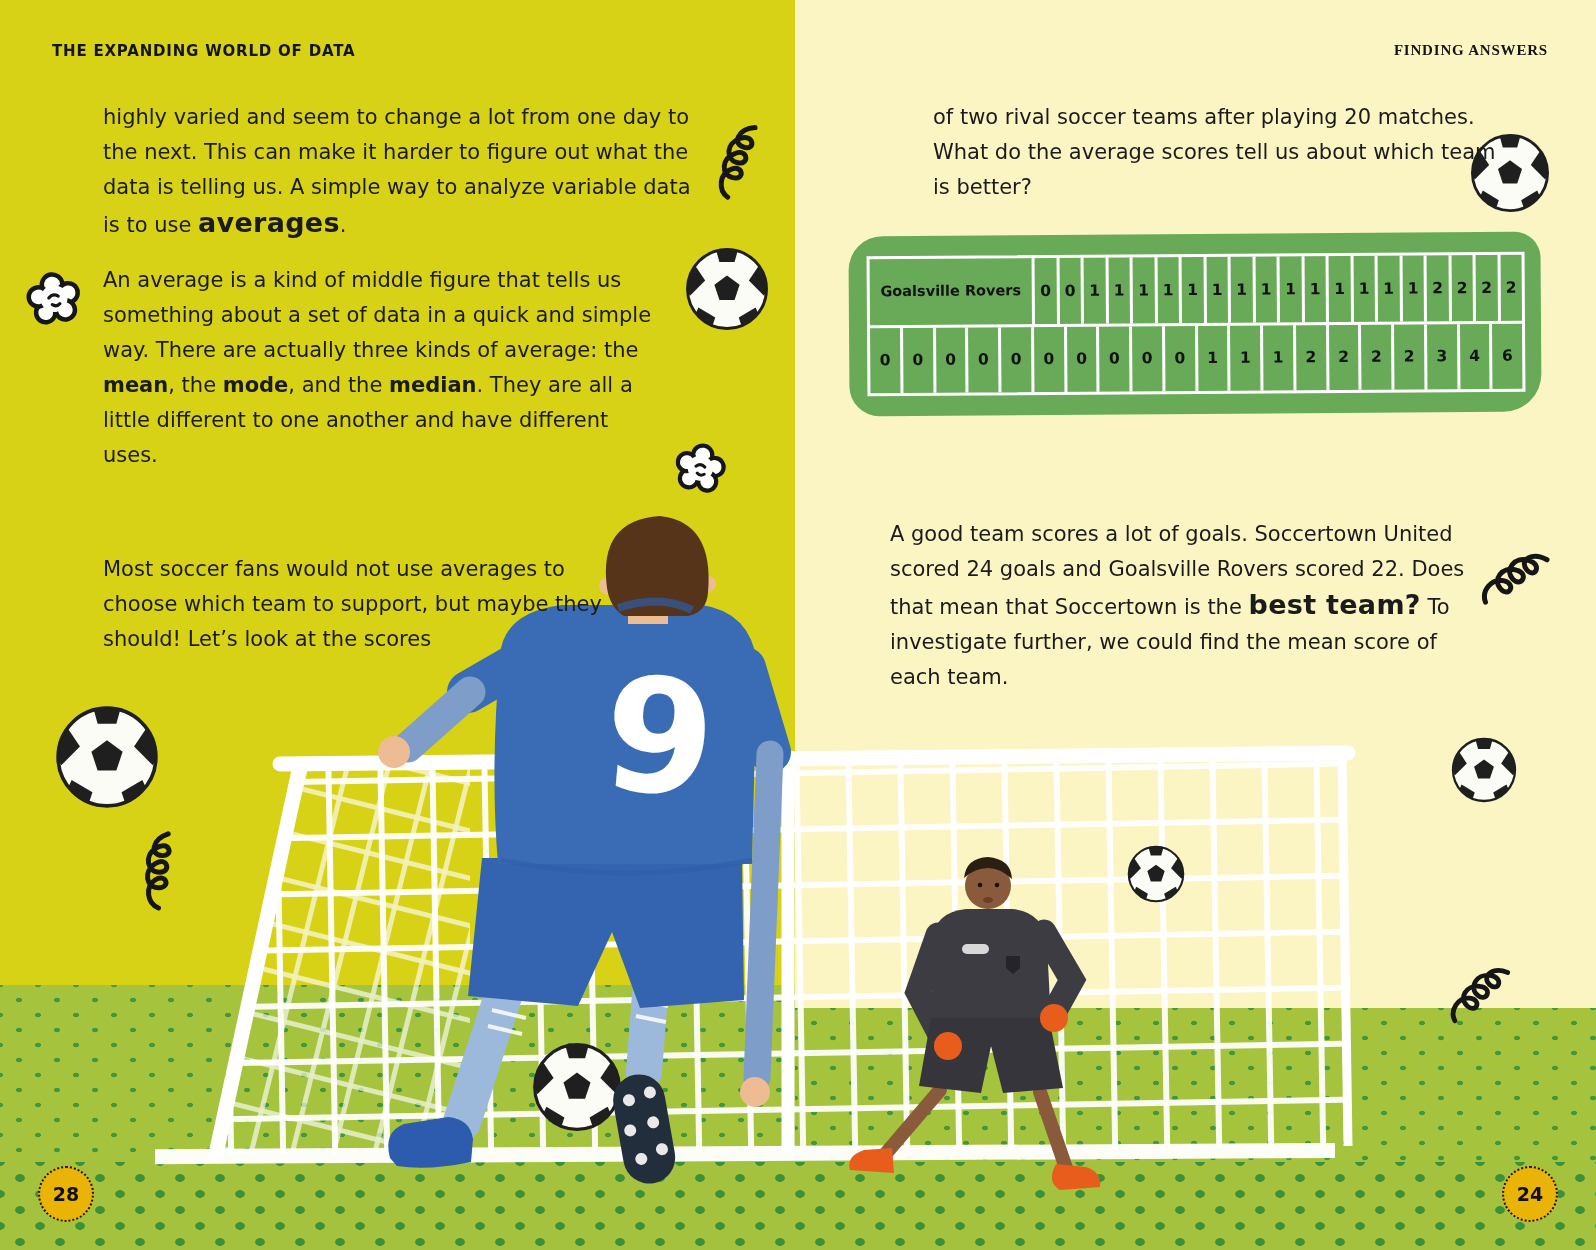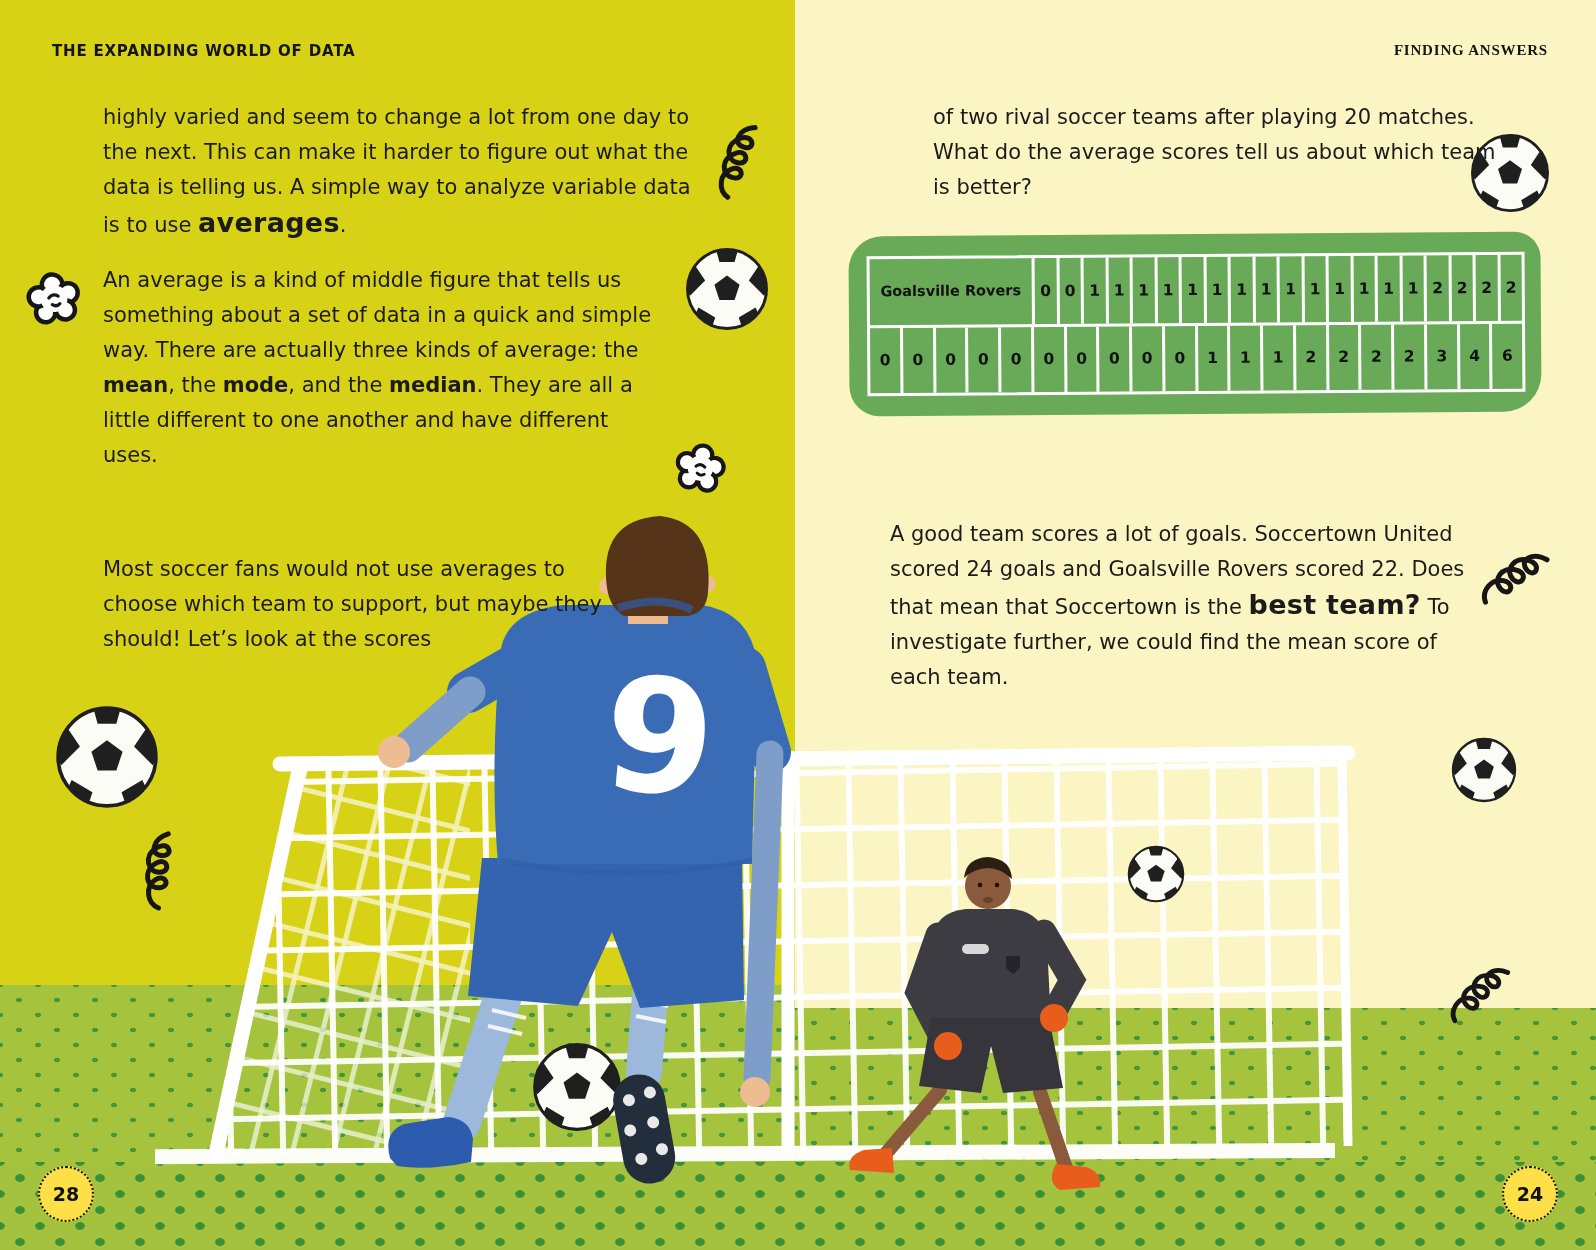--- a/index.html
+++ b/index.html
@@ -35,21 +35,21 @@
     border-radius:34px 26px 38px 30px;transform:rotate(-.4deg);}
   .sb-table{position:absolute;left:18px;top:20px;right:16px;bottom:20px;display:flex;flex-direction:column;border:3px solid #fff;}
   .sb-row{flex:1;display:flex;border-bottom:3px solid #fff;}
   .sb-row:last-child{border-bottom:none;}
   .sb-team{flex:0 0 146px;border-right:3px solid #fff;display:flex;align-items:center;justify-content:center;
     text-align:center;font-weight:bold;font-size:14.5px;line-height:1.2;padding:0 8px;color:#121212;}
   .sb-cell{flex:1;border-right:3px solid #fff;display:flex;align-items:center;justify-content:center;
     font-weight:bold;font-size:15.5px;color:#121212;}
   .sb-cell:last-child{border-right:none;}
   
-  .pagenum{position:absolute;width:52px;height:52px;border-radius:50%;background:#fde047;border:2.5px dotted #141414;
+  .pagenum{position:absolute;width:52px;height:52px;border-radius:50%;background:#eab308;border:2.5px dotted #141414;
     display:flex;align-items:center;justify-content:center;font-size:19px;font-weight:bold;color:#111;}
   .pn-left{left:38px;top:1166px;}
   .pn-right{left:1502px;top:1166px;}
   .illo{position:absolute;left:0;top:0;width:1596px;height:1250px;pointer-events:none;} .layer-grass{z-index:1;} .layer-illo{z-index:3;}
   .hdr,.para,.section-heading,.scoreboard,.pagenum{z-index:5;}
 </style>
 </head>
 <body>
 
 <div class="spread">

